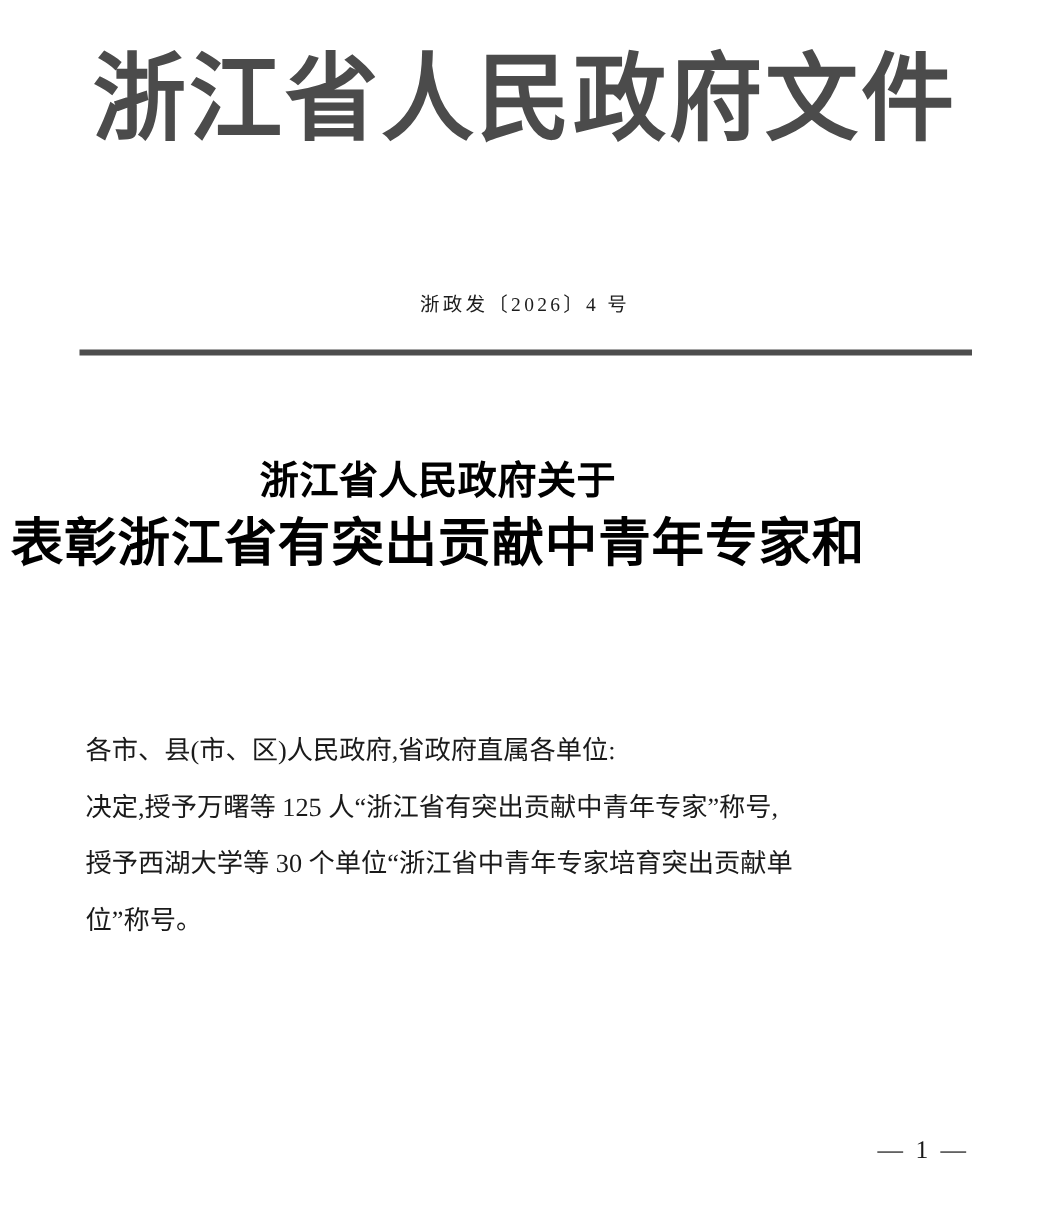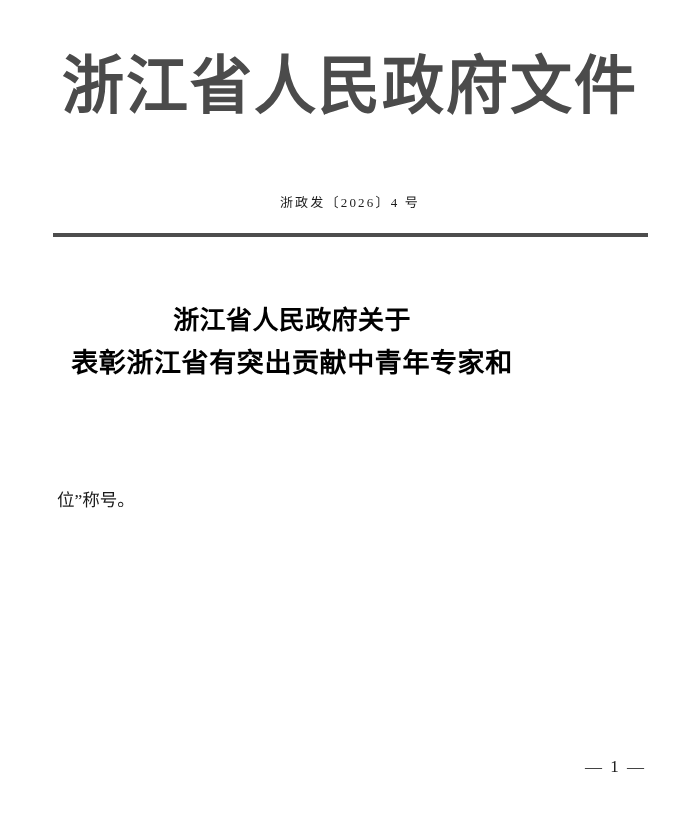--- a/index.html
+++ b/index.html
@@ -26,21 +26,20 @@
     background: #ffffff;
   }
 
   
   .masthead {
     position: absolute;
     left: 0;
     top: 30px;
     width: 700px;
     text-align: center;
-    margin-top: 20px;
   }
   .masthead-title {
     display: inline-block;
     font-family: "Liberation Serif", "DejaVu Serif", serif;
     font-weight: 700;
     font-size: 64px;
     line-height: 74px;
     letter-spacing: 2px;
     color: #4b4b4b;
     white-space: nowrap;
@@ -89,21 +88,21 @@
     display: block;
     font-family: "Liberation Serif", "DejaVu Serif", serif;
     font-weight: 700;
     font-size: 26px;
     line-height: 42px;
     letter-spacing: 0.4px;
     color: #000000;
     white-space: nowrap;
   }
   .title-line.wide {
-    font-size: 27px;
+    font-size: 35px;
     letter-spacing: 0.6px;
   }
   .title-line.widest {
     font-size: 28px;
     letter-spacing: 0.8px;
   }
 
   
   .body-block {
     position: absolute;
@@ -159,21 +158,24 @@
 
   <div class="rule"></div>
 
   <div class="title-block">
     <span class="title-line">浙江省人民政府关于</span>
     <span class="title-line wide">表彰浙江省有突出贡献中青年专家和</span>
   </div>
 
   <div class="body-block">
 
+    <span class="body-line">各市、县(市、区)人民政府,省政府直属各单位:</span>
 
+    <span class="body-line">决定,授予万曙等 125 人“浙江省有突出贡献中青年专家”称号,</span>
+    <span class="body-line">授予西湖大学等 30 个单位“浙江省中青年专家培育突出贡献单</span>
     <span class="body-line">位”称号。</span>
 
   </div>
 
   <div class="page-footer">
     <span class="page-number">— 1 —</span>
   </div>
 
 </div>
 

